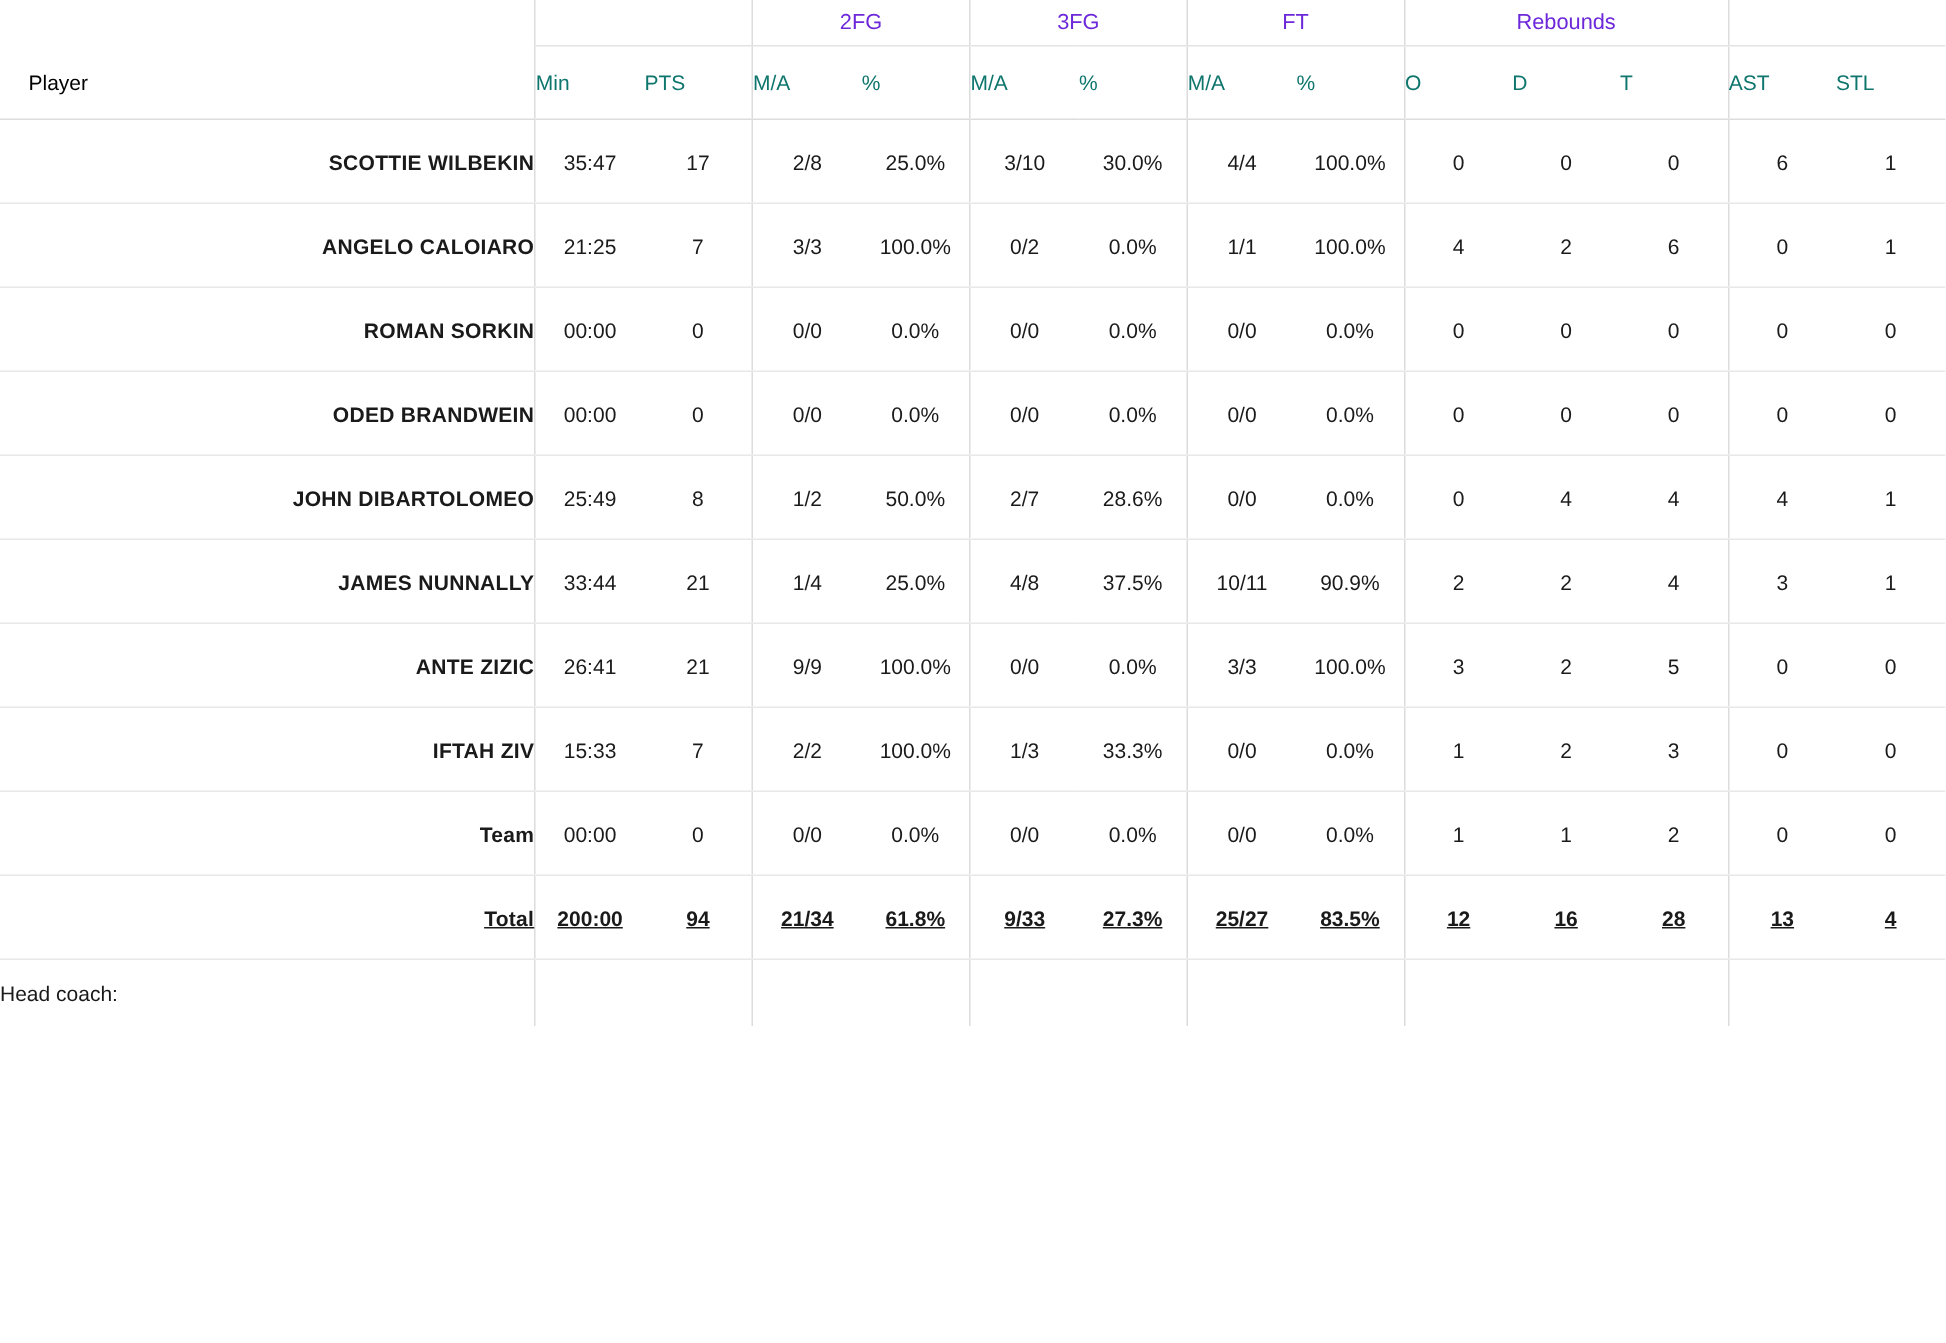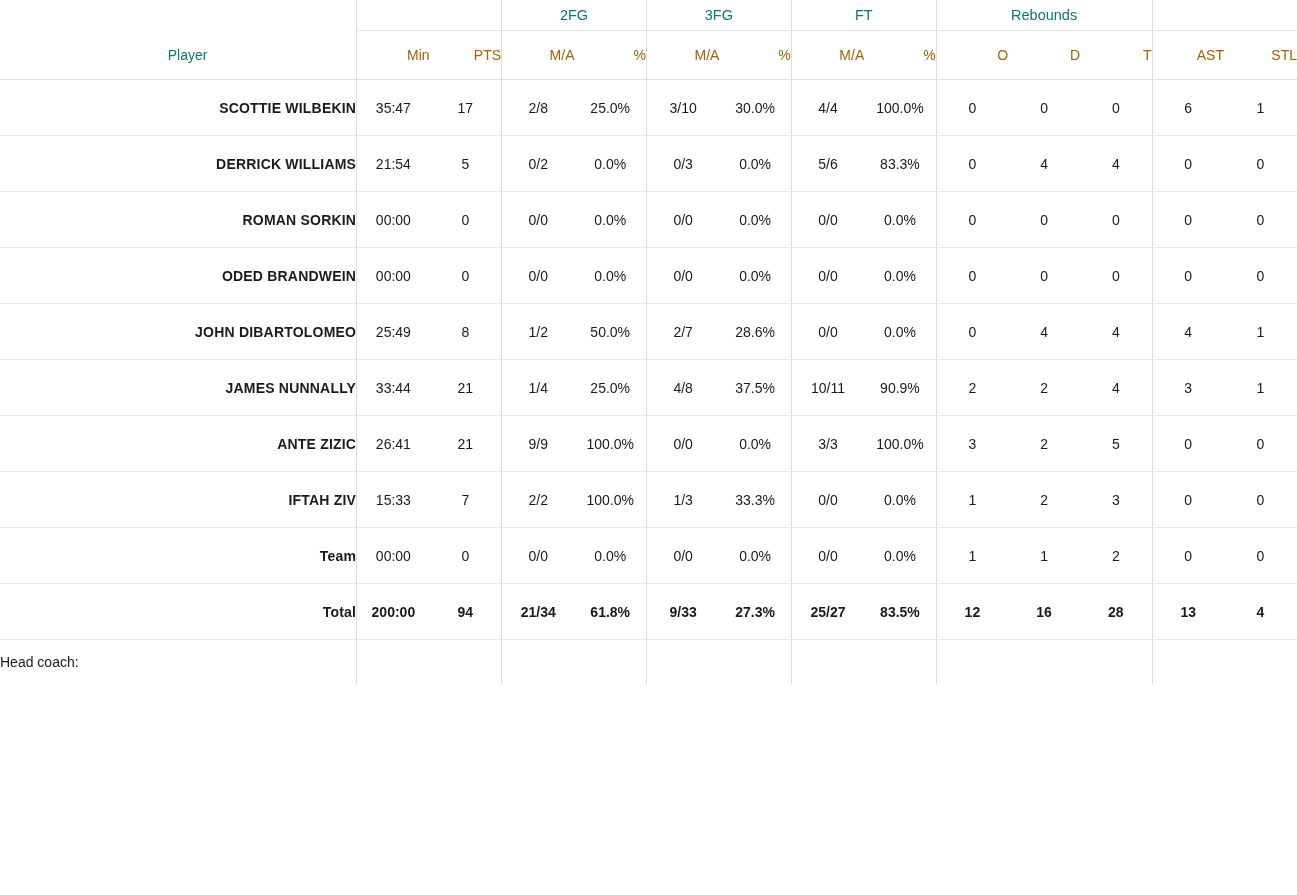--- a/index.html
+++ b/index.html
@@ -23,59 +23,60 @@
     padding: 0;
     margin: 0;
     font-weight: normal;
     vertical-align: middle;
   }
 
   
   .grp-row td {
     height: 30px;
     font-size: 14.5px;
-    color: #0f766e;
+    color: #6d28d9;
     text-align: center;
     border-bottom: 1px solid #e3e3e3;
   }
   .grp-row td.empty-left {
     border-bottom: none;
   }
 
   
   .hdr-row td {
     height: 48px;
     font-size: 14px;
-    color: #a16207;
-    text-align: right;
+    color: #0f766e;
+    text-align: left;
     border-bottom: 1px solid #dcdcdc;
   }
   .hdr-row td.player-hdr {
-    text-align: center;
+    text-align: left;
     padding-left: 19px;
-    color: #0f766e;
+    color: #000000;
   }
 
   
   .data-row td {
     height: 55px;
     font-size: 14px;
     text-align: center;
     border-bottom: 1px solid #e8e8e8;
     color: #1a1a1a;
   }
   .data-row td.player-cell {
     text-align: right;
     padding-left: 3px;
     font-weight: bold;
     font-size: 14px;
     letter-spacing: 0.2px;
   }
   .data-row.total-row td {
     font-weight: bold;
+    text-decoration: underline;
   }
   .data-row.team-row td.player-cell {
     font-weight: bold;
     margin-left: 20px;
   }
 
   
   .sep-left { border-left: 1px solid #dcdcdc; }
 
   
@@ -154,37 +155,37 @@
       <td class="sep-left">4/4</td>
       <td>100.0%</td>
       <td class="sep-left">0</td>
       <td>0</td>
       <td>0</td>
       <td class="sep-left">6</td>
       <td>1</td>
     </tr>
 
 
-
-    <tr class="data-row">
-      <td class="player-cell">DERRICK WILLIAMS</td>
-      <td class="sep-left">21:54</td>
-      <td>5</td>
+    <tr class="data-row">
+      <td class="player-cell">ANGELO CALOIARO</td>
+      <td class="sep-left">21:25</td>
+      <td>7</td>
+      <td class="sep-left">3/3</td>
+      <td>100.0%</td>
       <td class="sep-left">0/2</td>
       <td>0.0%</td>
-      <td class="sep-left">0/3</td>
-      <td>0.0%</td>
-      <td class="sep-left">5/6</td>
-      <td>83.3%</td>
-      <td class="sep-left">0</td>
-      <td>4</td>
-      <td>4</td>
-      <td class="sep-left">0</td>
-      <td>0</td>
-    </tr>
+      <td class="sep-left">1/1</td>
+      <td>100.0%</td>
+      <td class="sep-left">4</td>
+      <td>2</td>
+      <td>6</td>
+      <td class="sep-left">0</td>
+      <td>1</td>
+    </tr>
+
 
 
     <tr class="data-row">
       <td class="player-cell">ROMAN SORKIN</td>
       <td class="sep-left">00:00</td>
       <td>0</td>
       <td class="sep-left">0/0</td>
       <td>0.0%</td>
       <td class="sep-left">0/0</td>
       <td>0.0%</td>

